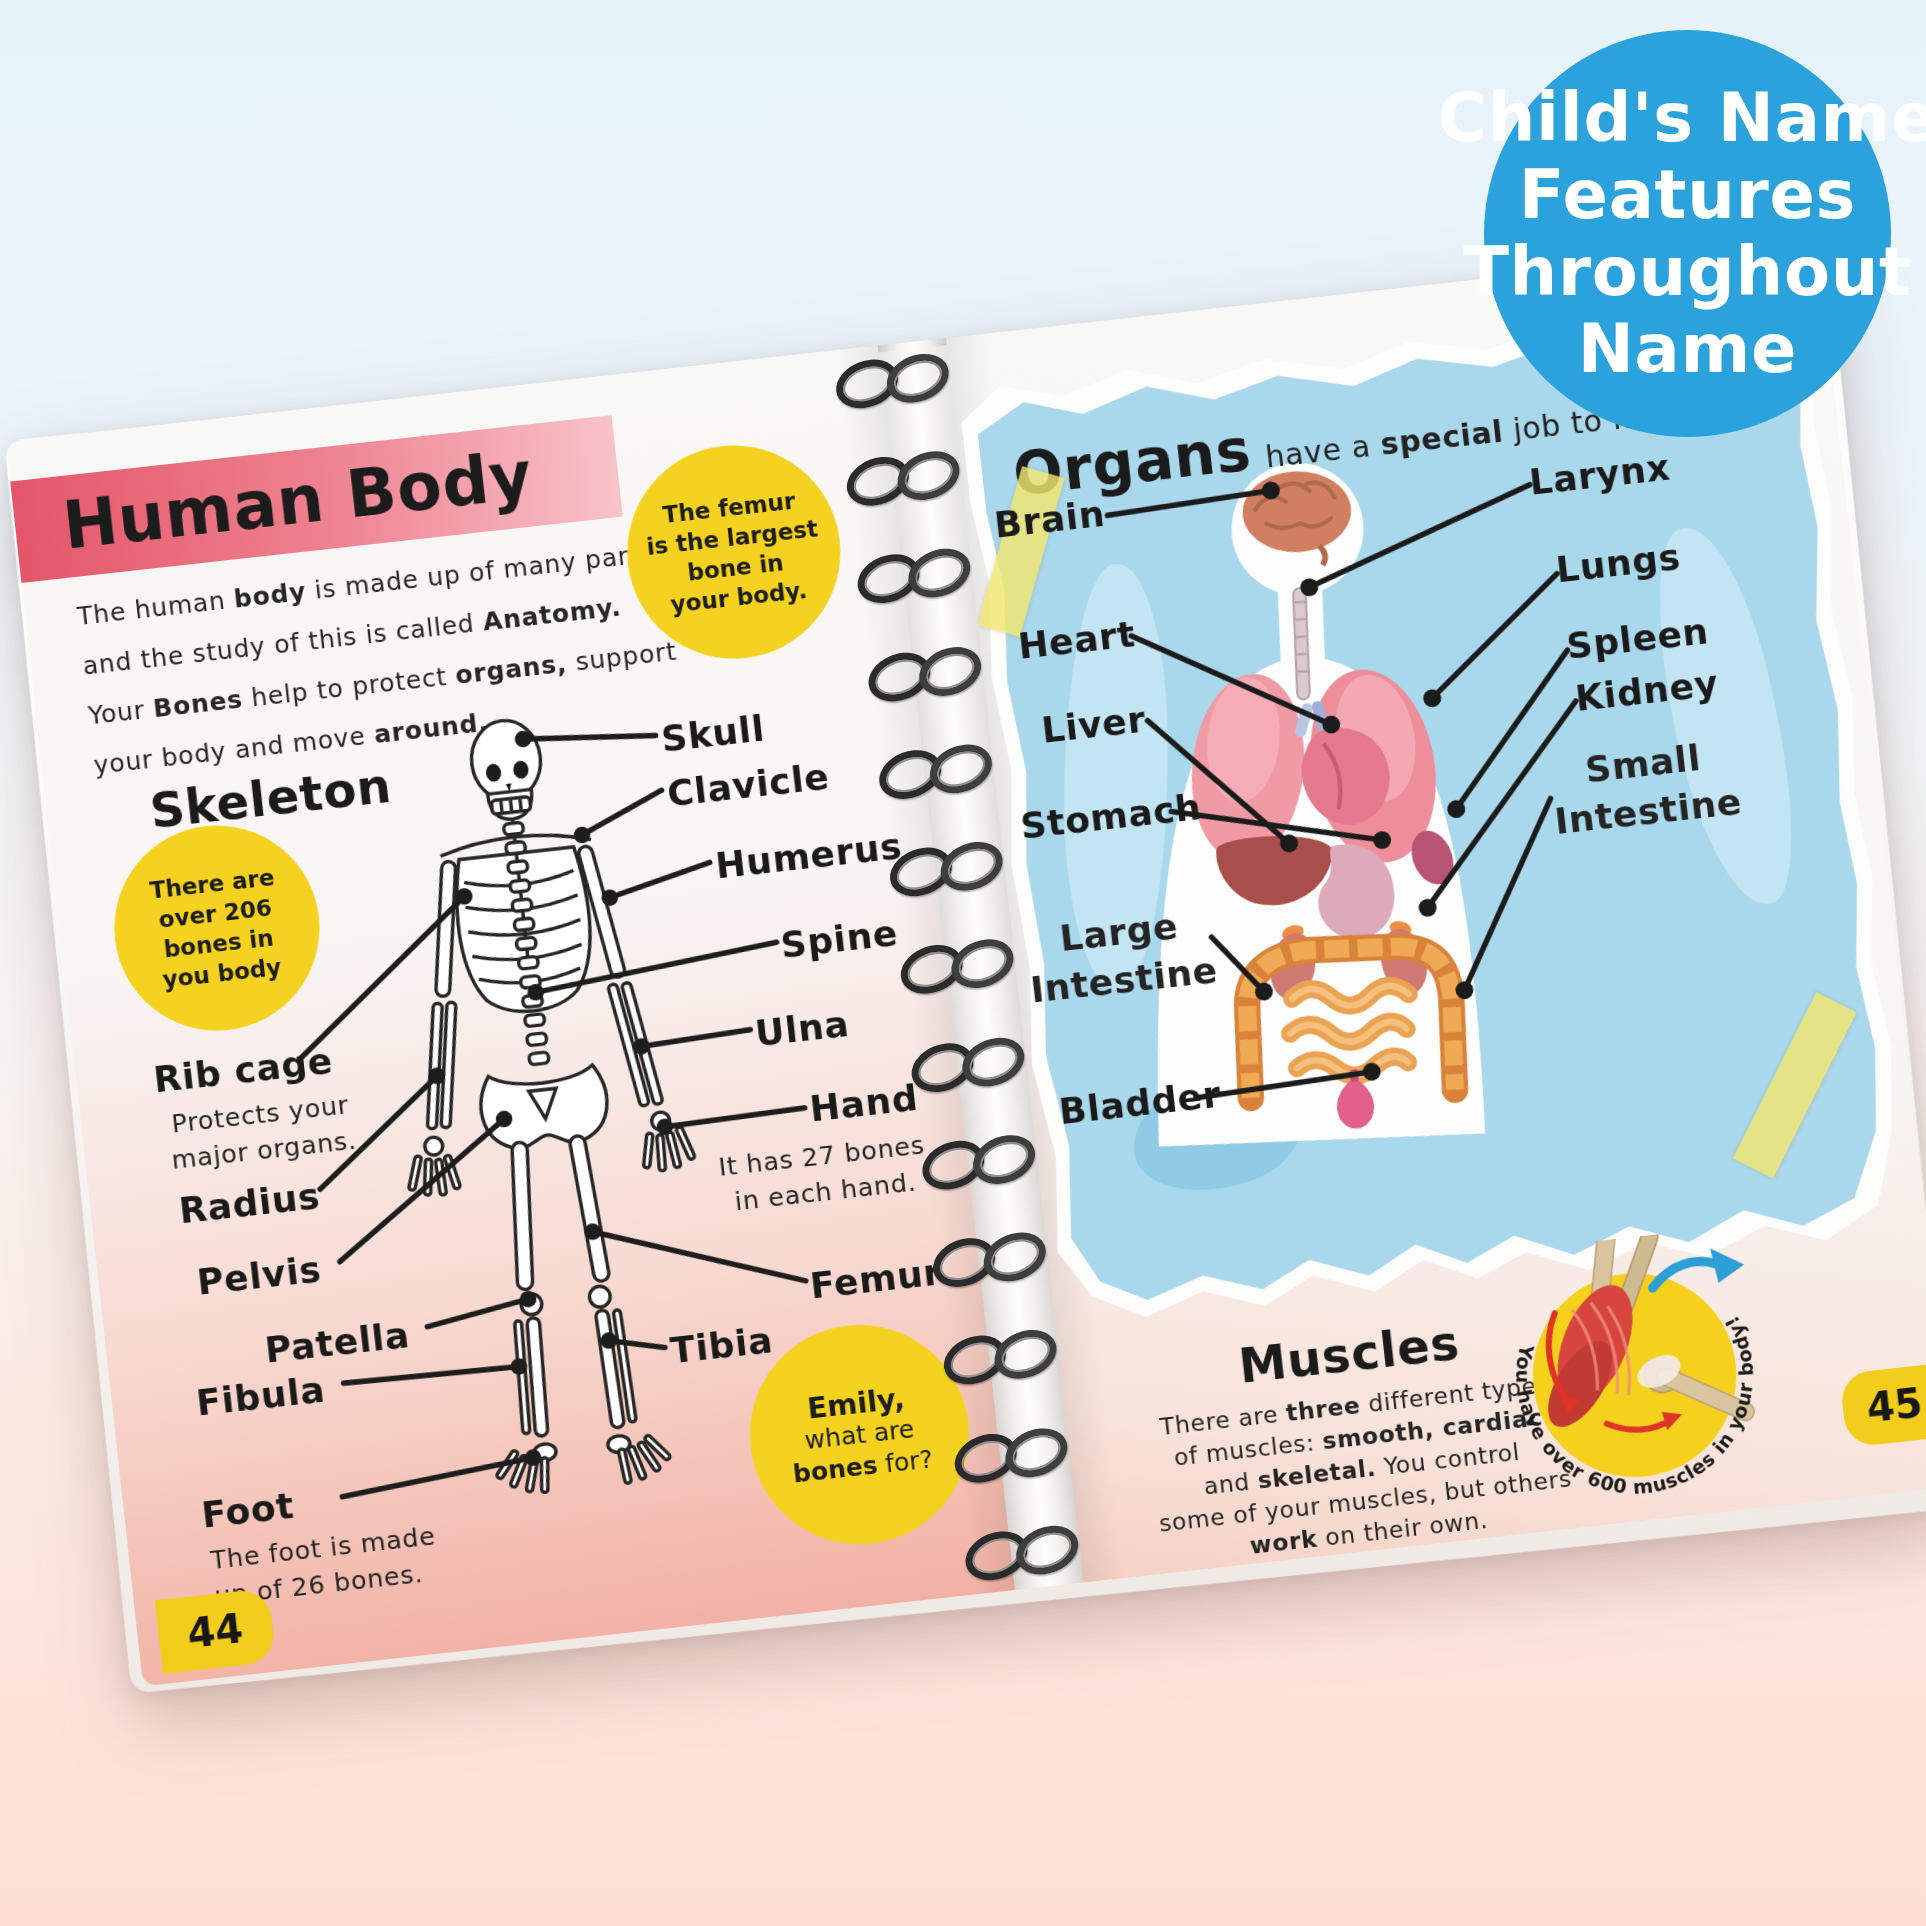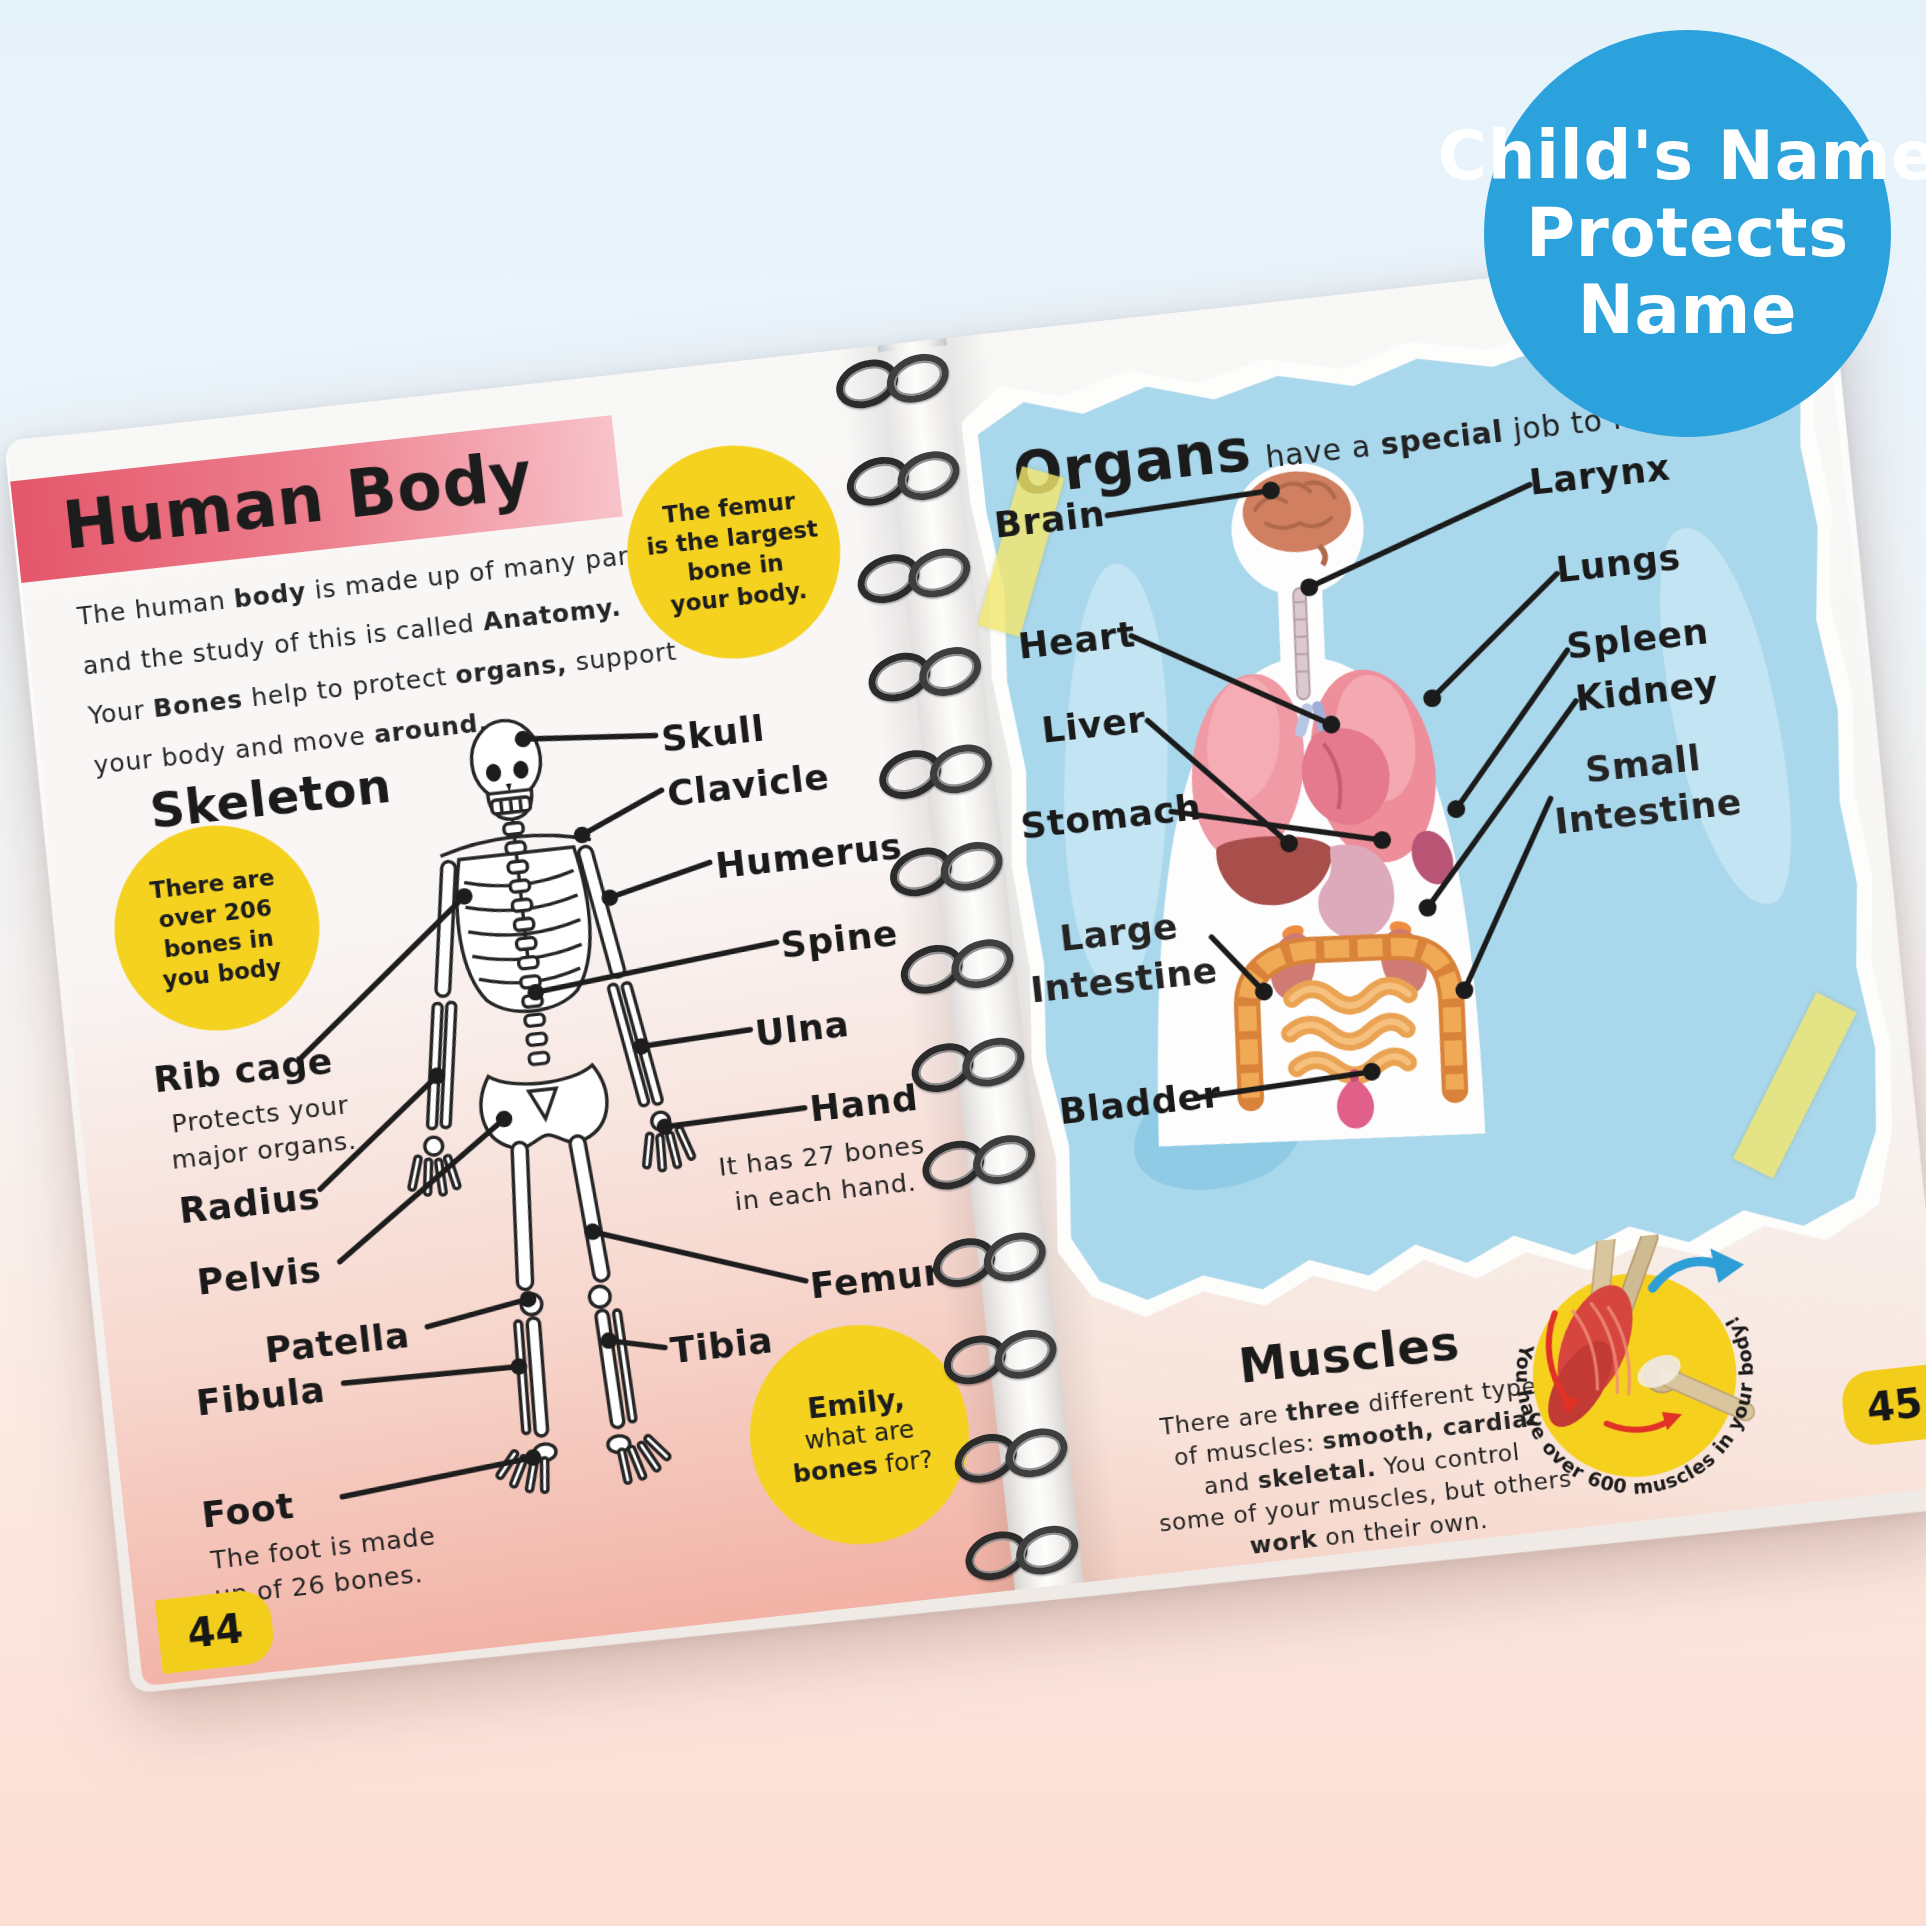--- a/index.html
+++ b/index.html
@@ -415,17 +415,18 @@
     <div class="coil"></div>
     <div class="coil"></div>
     <div class="coil"></div>
     <div class="coil"></div>
     <div class="coil"></div>
     <div class="coil"></div>
   </div>
 
   <div class="badge">
     <div>Child's Name</div>
-    <div>Protects</div>
+    <div>Features</div>
+    <div>Throughout</div>
     <div>Name</div>
   </div>
 </div>
 
 
 </body></html>

